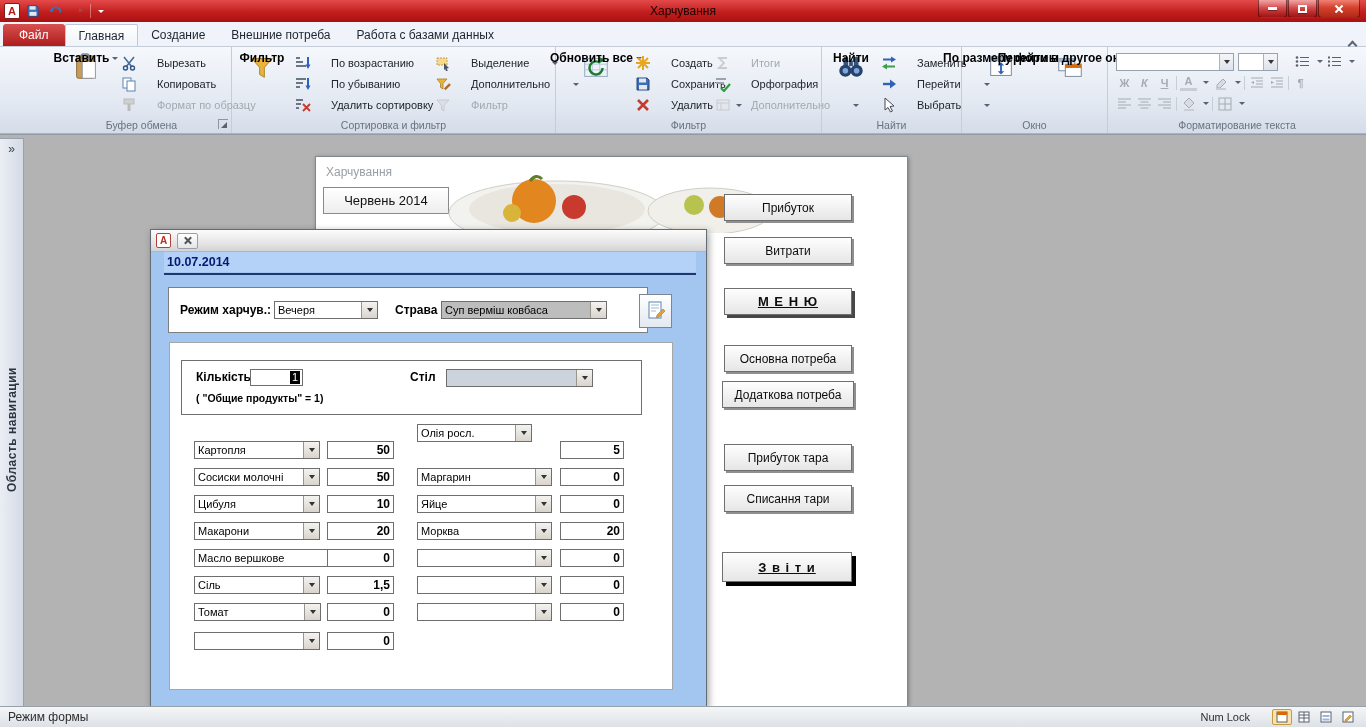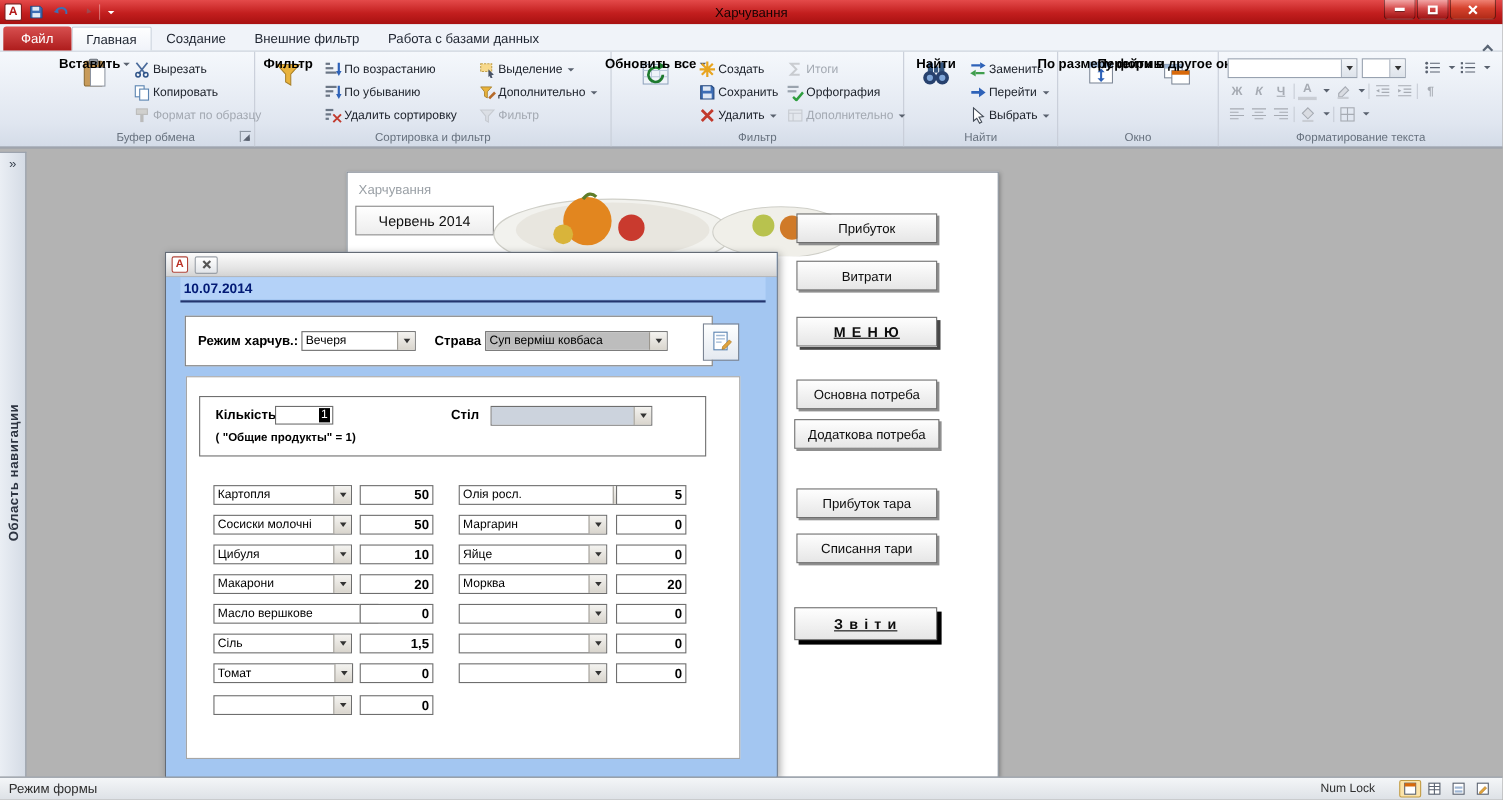--- a/index.html
+++ b/index.html
@@ -42,21 +42,21 @@
 .ribbon{position:absolute;top:47px;left:0;right:0;height:87px;
  background:linear-gradient(#f5f8fc,#e0e6f0 75%,#d4dce8);border-bottom:1px solid #aab3c0}
 .group{position:absolute;top:0;height:100%;border-right:1px solid #c7cdd7}
 .grp-label{position:absolute;bottom:2px;left:0;right:0;text-align:center;font-size:10.5px;color:#68727f;white-space:nowrap}
 .launcher{position:absolute;right:3px;bottom:4px;width:10px;height:10px;border-left:1px solid #8d96a2;border-top:1px solid #8d96a2}
 .launcher::after{content:"";position:absolute;right:1px;bottom:1px;border-top:3px solid transparent;border-left:3px solid transparent;border-right:3px solid #5a6270;border-bottom:3px solid #5a6270}
 .bigbtn{position:absolute;top:4px;display:flex;flex-direction:column;align-items:center;font-size:11px;color:#20252e;text-align:center;border-radius:3px;padding:1px}
 .bigbtn .bicon{width:32px;height:30px;margin-bottom:2px;flex:none}
 .bigbtn .blabel{line-height:12px}
 .scol{position:absolute;top:6px;display:flex;flex-direction:column;gap:1px}
-.sbtn{display:flex;align-items:center;gap:2px;height:20px;font-size:11px;color:#20252e;padding:0 3px;white-space:nowrap;border-radius:2px}
+.sbtn{display:flex;align-items:center;gap:20px;height:20px;font-size:11px;color:#20252e;padding:0 3px;white-space:nowrap;border-radius:2px}
 .sbtn .sicon{width:16px;height:16px;flex:none}
 .disabled{color:#a3a9b2}
 .disabled svg{opacity:.4;filter:grayscale(70%)}
 .rcombo{height:18px;border:1px solid #98a2b0;background:#fff;display:flex;position:absolute}
 .rcombo .flexfill{flex:1}
 .rcombo .dd{width:14px;background:linear-gradient(#f4f6f9,#dde3ea);border-left:1px solid #aab3bf;display:flex;align-items:center;justify-content:center}
 .tri{width:0;height:0;border-left:3.5px solid transparent;border-right:3.5px solid transparent;border-top:4px solid #333}
 .tf-row{position:absolute;display:flex;align-items:center;gap:3px}
 .tf-btn{min-width:17px;height:17px;display:flex;align-items:center;justify-content:center;font-size:11px;color:#a6abb3;font-weight:700}
 .tf-sep{width:1px;height:14px;background:#c8cdd6}
@@ -162,21 +162,21 @@
       <div class="wbtn close">
           <span class="xg"></span>
         </div>
     </div>
   </div>
 
   <div class="tabrow">
     <div class="file-tab">Файл</div>
     <div class="tab active">Главная</div>
     <div class="tab">Создание</div>
-    <div class="tab">Внешние фильтр</div>
+    <div class="tab">Внешние потреба</div>
     <div class="tab">Работа с базами данных</div>
     <div class="tab-right">
       <span class="caret-up"></span>
     </div>
   </div>
 
   <div class="ribbon">
 
 
     <div class="group" style="left:52px;width:180px">
@@ -656,21 +656,21 @@
             </div>
           <input class="num" style="left: 157px; top: 260px; width: 67px;" value="0">
           <div class="combo" style="left:24px;top:289px;width:126px">
               <span class="ctext"></span>
               <span class="dd">
                 <i class="tri"></i>
               </span>
             </div>
           <input class="num" style="left: 157px; top: 289px; width: 67px;" value="0">
 
-          <div class="combo" style="left:247px;top:98px;width:157px">
+          <div class="combo" style="left:247px;top:81px;width:115px">
               <span class="ctext">Олія росл.</span>
               <span class="dd">
                 <i class="tri"></i>
               </span>
             </div>
           <input class="num" style="left: 390px; top: 98px; width: 64px;" value="5">
           <div class="combo" style="left:247px;top:125px;width:135px">
               <span class="ctext">Маргарин</span>
               <span class="dd">
                 <i class="tri"></i>

